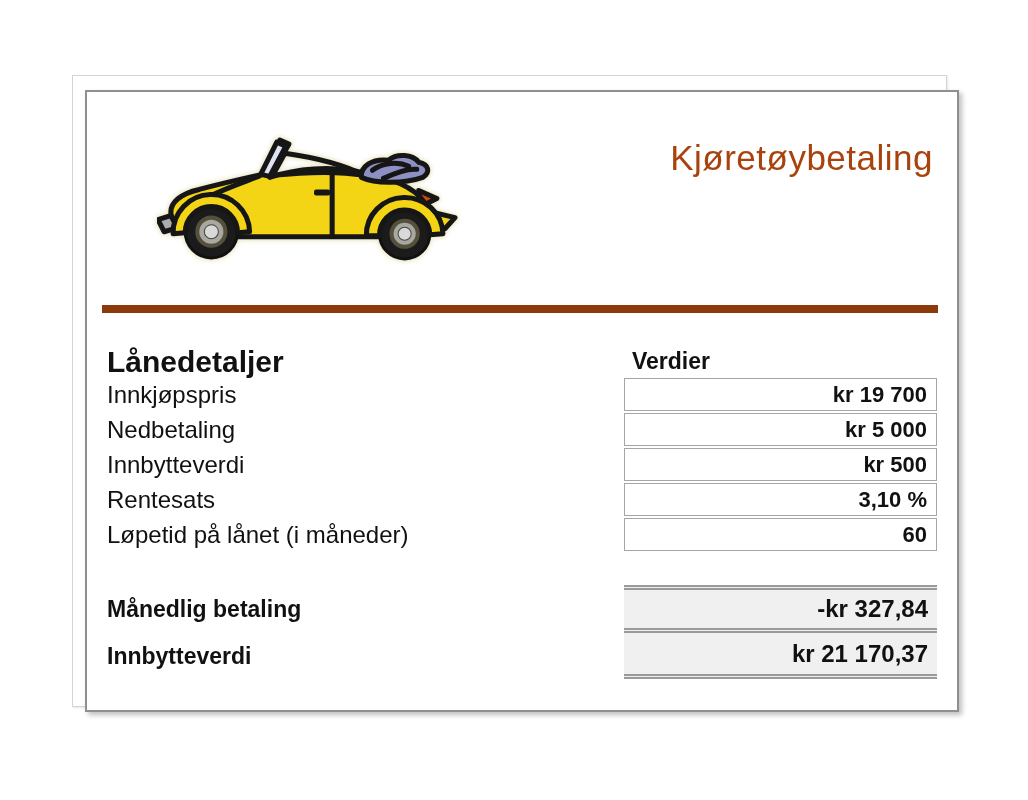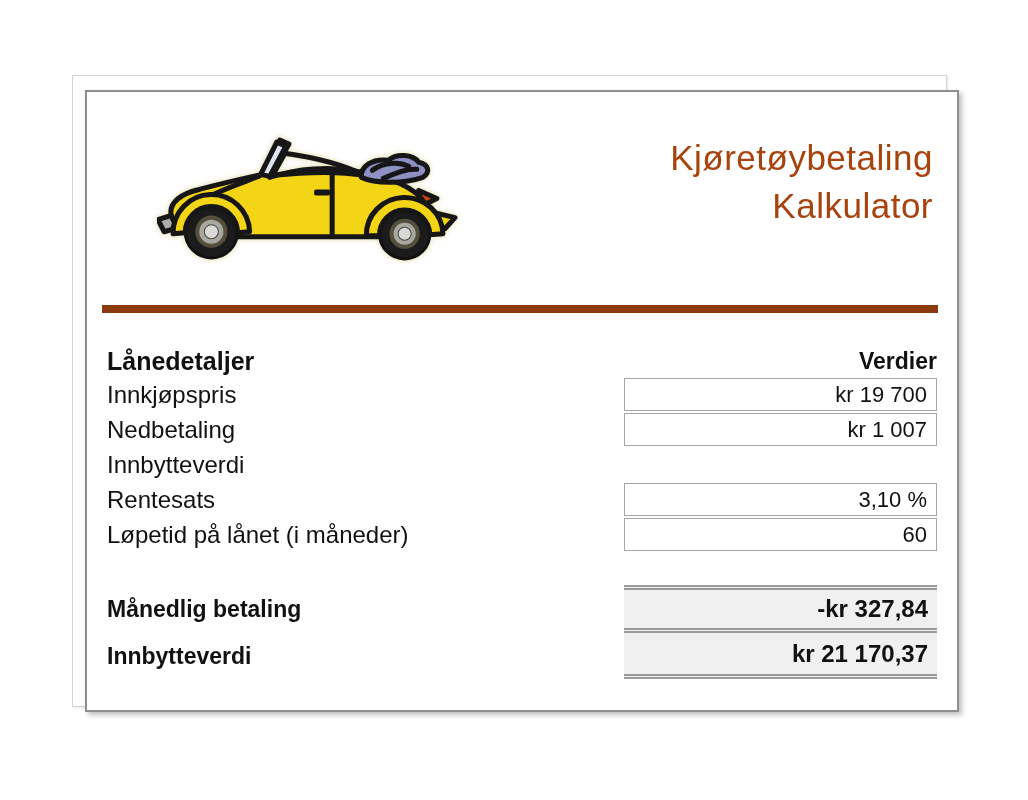--- a/index.html
+++ b/index.html
@@ -42,27 +42,27 @@
   .divider{
     position:absolute;left:15px;top:213px;width:836px;height:8px;
     background:var(--divider,#8C3A0B);
   }
   .loan-table{
     position:absolute;left:20px;top:253px;width:830px;
   }
   .t-row{display:flex;align-items:center;height:33px;margin-bottom:2px;}
   .t-row .lbl{flex:1;font-size:24px;}
   .hdr-row{height:33px;margin-bottom:0;}
-  .hdr-row .lbl{font-weight:bold;font-size:25px;}
-  .hdr-values{width:313px;font-weight:bold;font-size:23px;padding-left:8px;box-sizing:border-box;text-align:right;}
+  .hdr-row .lbl{font-weight:bold;font-size:30px;}
+  .hdr-values{width:313px;font-weight:bold;font-size:23px;padding-left:8px;box-sizing:border-box;}
   .cell{
     width:313px;height:33px;box-sizing:border-box;
     border:1px solid #a6a6a6;background:#fff;
     display:flex;align-items:center;justify-content:flex-end;
-    padding-right:9px;font-size:22px;
+    padding-right:9px;font-size:22px;font-weight:bold;
   }
   .results{
     position:absolute;left:20px;top:493px;width:830px;
   }
   .r-row{display:flex;align-items:stretch;}
   .r-row .lbl{flex:1;display:flex;align-items:center;font-weight:bold;font-size:23px;}
   .r-cell{
     width:313px;box-sizing:border-box;background:var(--result-bg,#f0f0f0);
     display:flex;align-items:center;justify-content:flex-end;
     padding-right:9px;font-size:24px;font-weight:bold;
@@ -116,41 +116,41 @@
         <path class="car-outline" stroke-width="3" d="M214 38 C224 30 240 29 250 34"></path>
         <path class="car-outline" stroke-width="3" d="M225 46 C238 40 250 36 258 37"></path>
 
         <path class="car-outline" d="M174 38 L174 103"></path>
         <rect x="156" y="57" width="16" height="6" rx="2" fill="#161616"></rect>
       </svg>
     </div>
 
     <div class="title">
       <div>Kjøretøybetaling</div>
-      <div>Kalkulator</div>
     </div>
 
     <div class="divider"></div>
 
     <div class="loan-table">
       <div class="t-row hdr-row">
         <div class="lbl">Lånedetaljer</div>
         <div class="hdr-values">Verdier</div>
       </div>
 
       <div class="t-row">
         <div class="lbl">Innkjøpspris</div>
         <div class="cell">kr 19 700</div>
       </div>
       <div class="t-row">
         <div class="lbl">Nedbetaling</div>
-        <div class="cell">kr 1 007</div>
+        <div class="cell">kr 5 000</div>
       </div>
       <div class="t-row">
         <div class="lbl">Innbytteverdi</div>
+        <div class="cell">kr 500</div>
       </div>
       <div class="t-row">
         <div class="lbl">Rentesats</div>
         <div class="cell">3,10 %</div>
       </div>
       <div class="t-row">
         <div class="lbl">Løpetid på lånet (i måneder)</div>
         <div class="cell">60</div>
       </div>
     </div>

